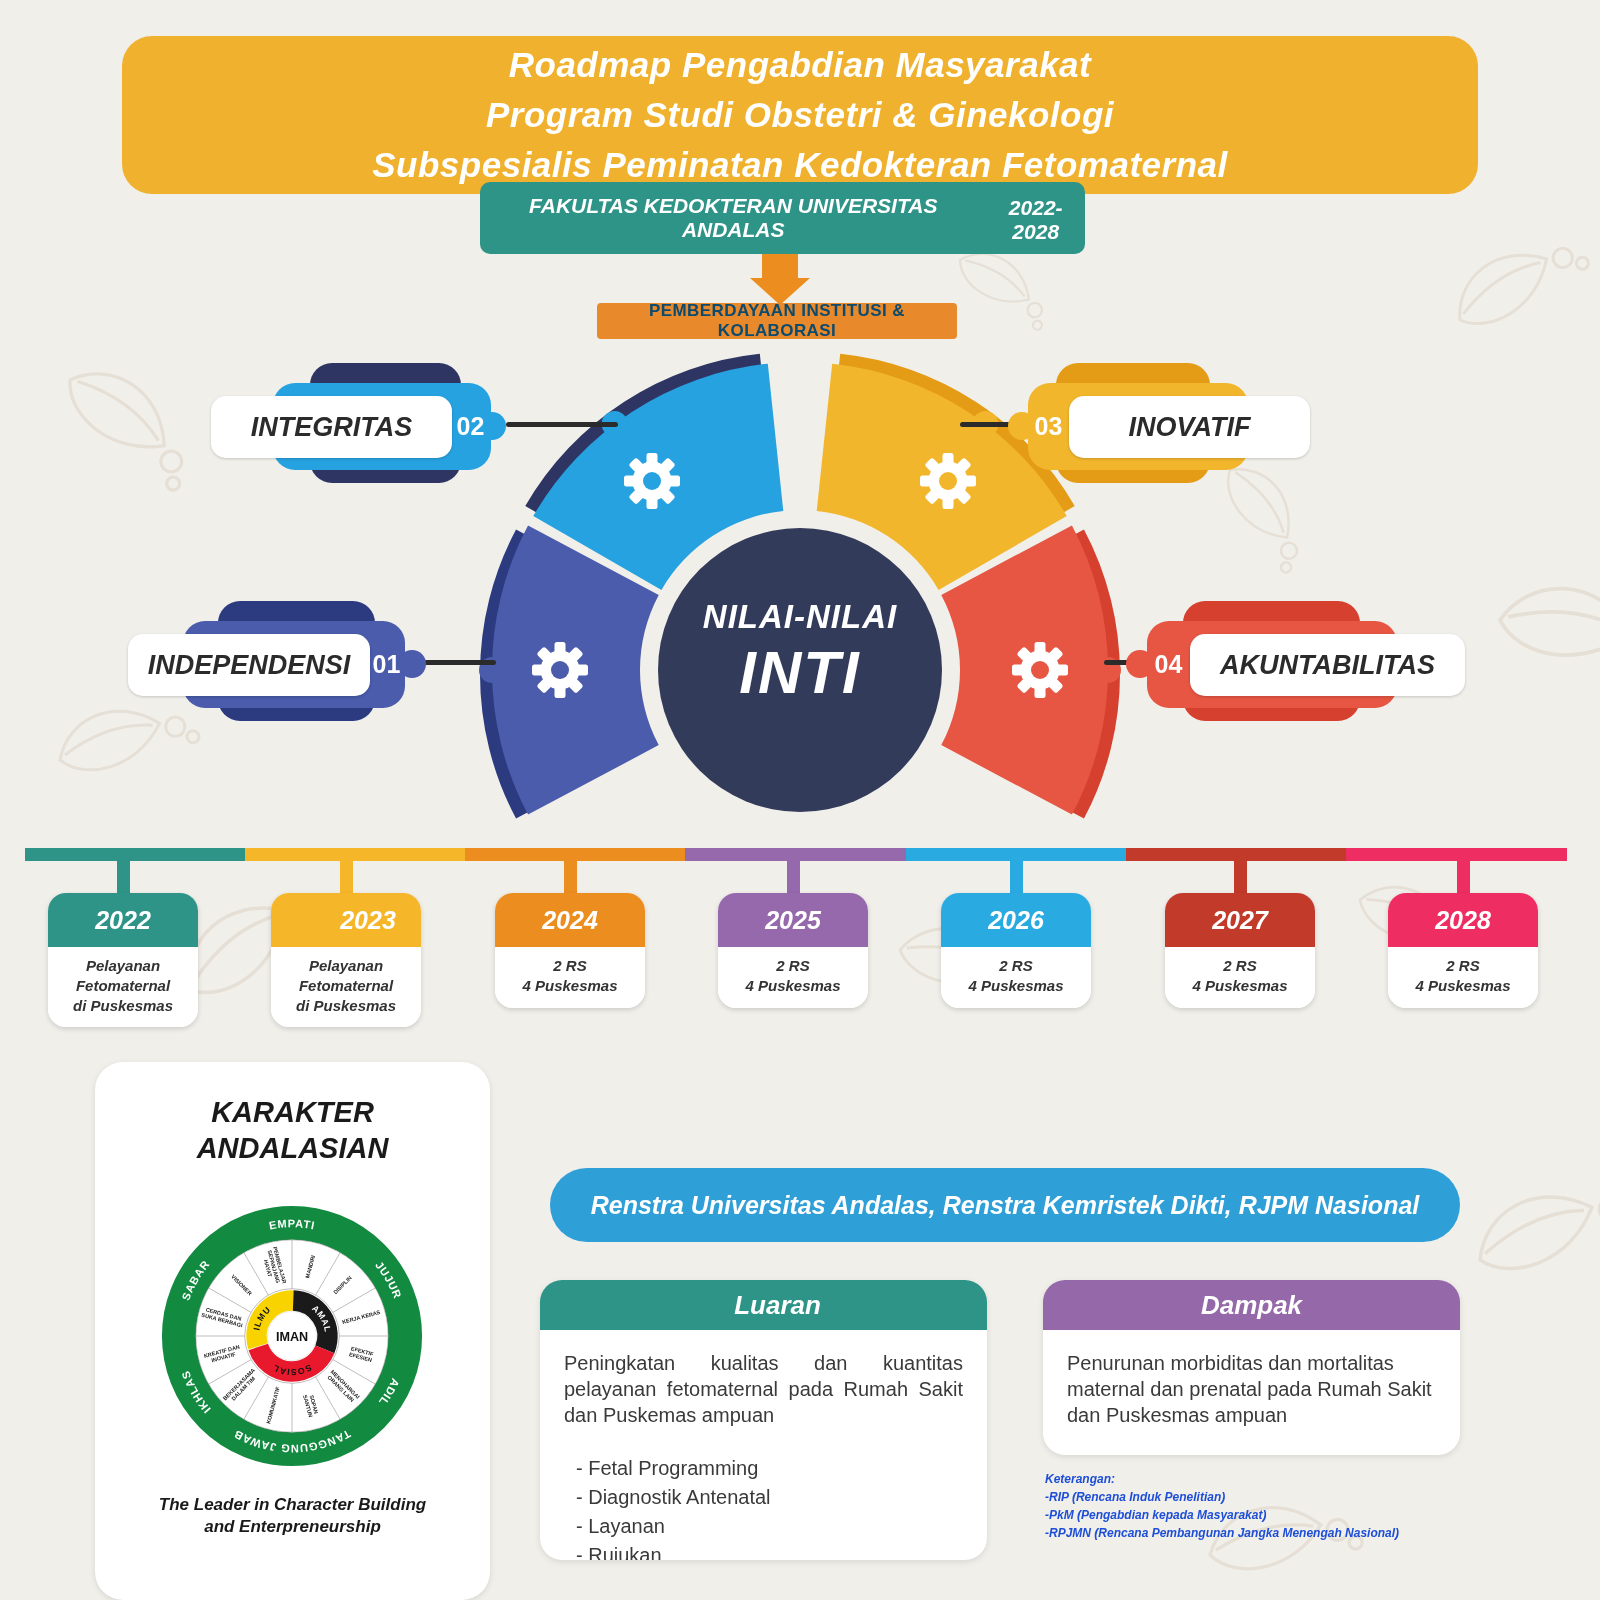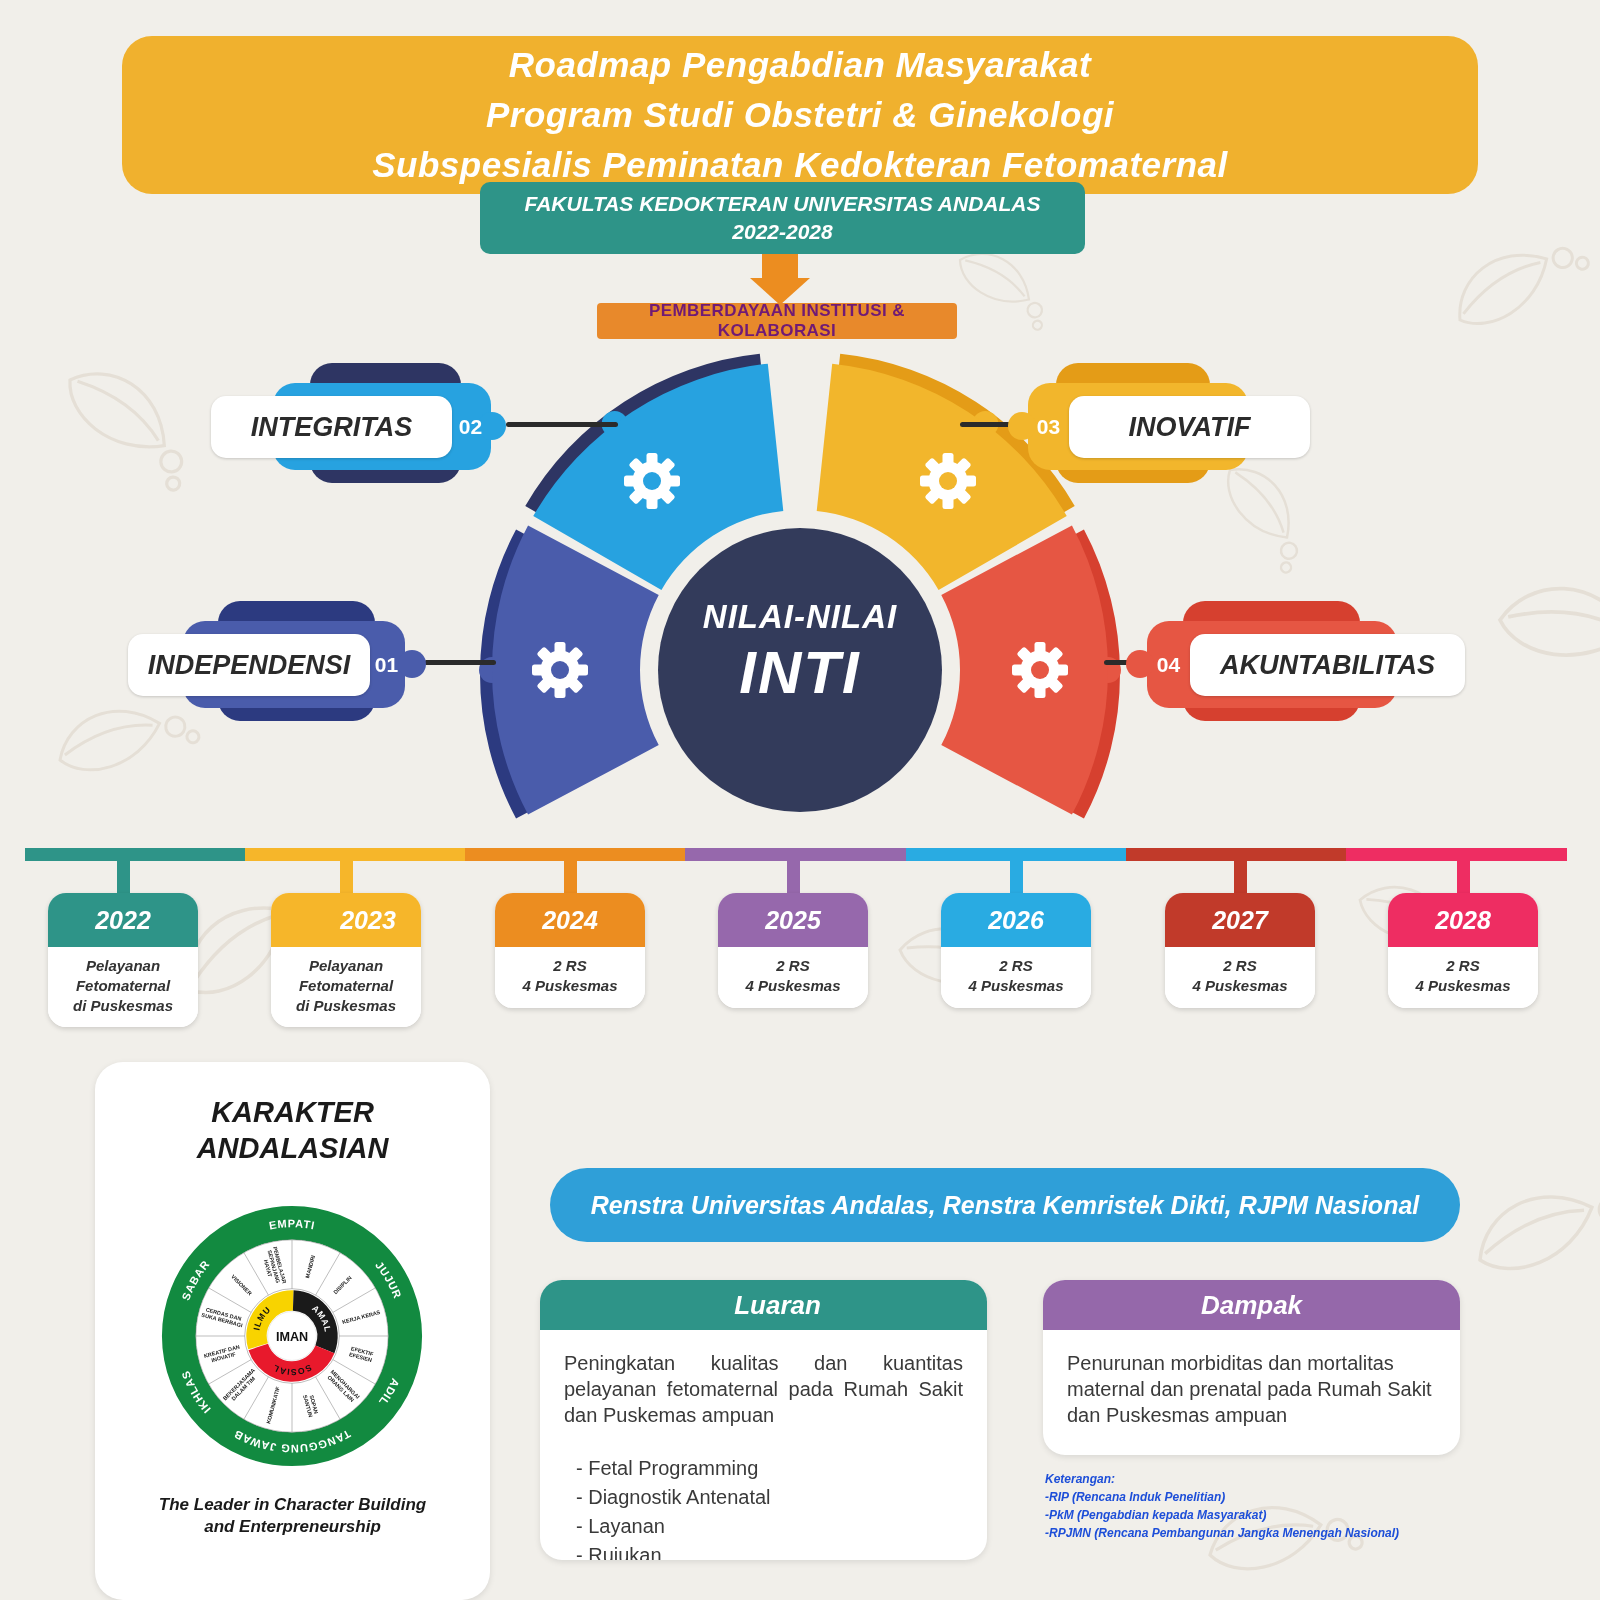--- a/index.html
+++ b/index.html
@@ -6,30 +6,30 @@
   .canvas{position:relative;width:1600px;height:1600px;background:#f1efea;overflow:hidden;
           font-family:Liberation Sans, sans-serif;color:#222;}
   .abs{position:absolute;}
   .pre{white-space:pre-line;}
   .it{font-style:italic;}
   .b{font-weight:bold;}
   .ctr{display:flex;align-items:center;justify-content:center;text-align:center;}
   
   .title-banner{background:#f0b12e;border-radius:30px;color:#fff;}
   .title-text{font-size:35px;line-height:1.42;letter-spacing:.5px;}
-  .fac-banner{background:#2e9488;border-radius:10px;color:#fff;flex-direction:column;}
+  .fac-banner{background:#2e9488;border-radius:10px;color:#fff;flex-direction:row;justify-content:flex-end;}
   .fac-l1{font-size:21px;} .fac-l2{font-size:21px;margin-top:4px;}
   .arrow-stem{background:#ec8d20;}
   .arrow-head{width:0;height:0;border-left:30px solid transparent;border-right:30px solid transparent;border-top:27px solid #ec8d20;}
-  .flow-label{background:#e8892b;color:#701a75;font-size:17px;letter-spacing:.4px;border-radius:4px;}
+  .flow-label{background:#e8892b;color:#0c4a6e;font-size:17px;letter-spacing:.4px;border-radius:4px;}
   
   .tag-shadow{border-radius:22px;}
   .tag-main{border-radius:22px;}
   .tag-white{background:#fff;border-radius:15px;color:#2b2b2b;font-size:27px;box-shadow:0 1px 3px rgba(0,0,0,.18);}
-  .tag-num{color:#fff;font-size:21px;font-weight:bold;}
+  .tag-num{color:#fff;font-size:25px;font-weight:bold;}
   .tag-nub{width:28px;height:28px;border-radius:50%;}
   .conn-line{height:5px;background:#2b2b2b;border-radius:3px;}
   .core-center-text{color:#fff;}
   .core-l1{font-size:33px;letter-spacing:1px;}
   .core-l2{font-size:60px;letter-spacing:2px;margin-top:2px;}
   
   .tl-seg{height:13px;top:848px;}
   .tl-conn{width:13px;height:42px;top:855px;}
   .tl-card{width:150px;top:893px;border-radius:18px;box-shadow:0 2px 5px rgba(0,0,0,.15);background:#fff;}
   .tl-head{height:54px;border-radius:18px 18px 0 0;color:#fff;font-size:25px;}

